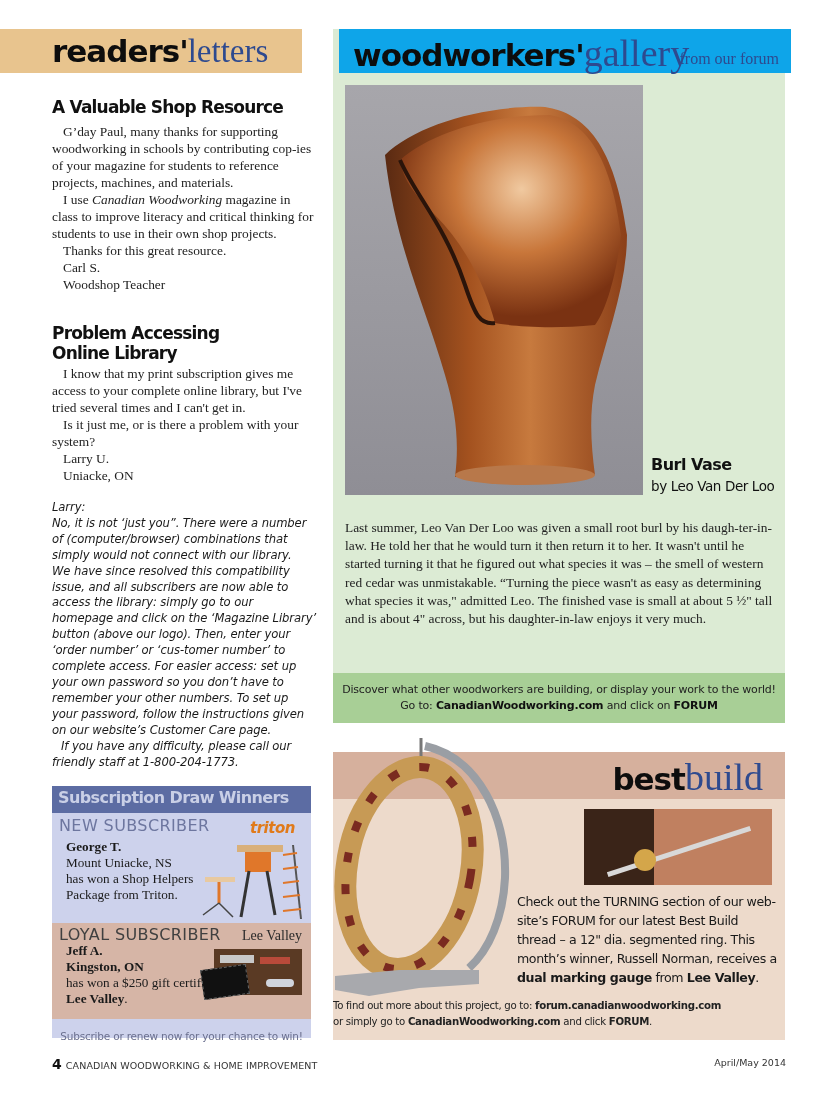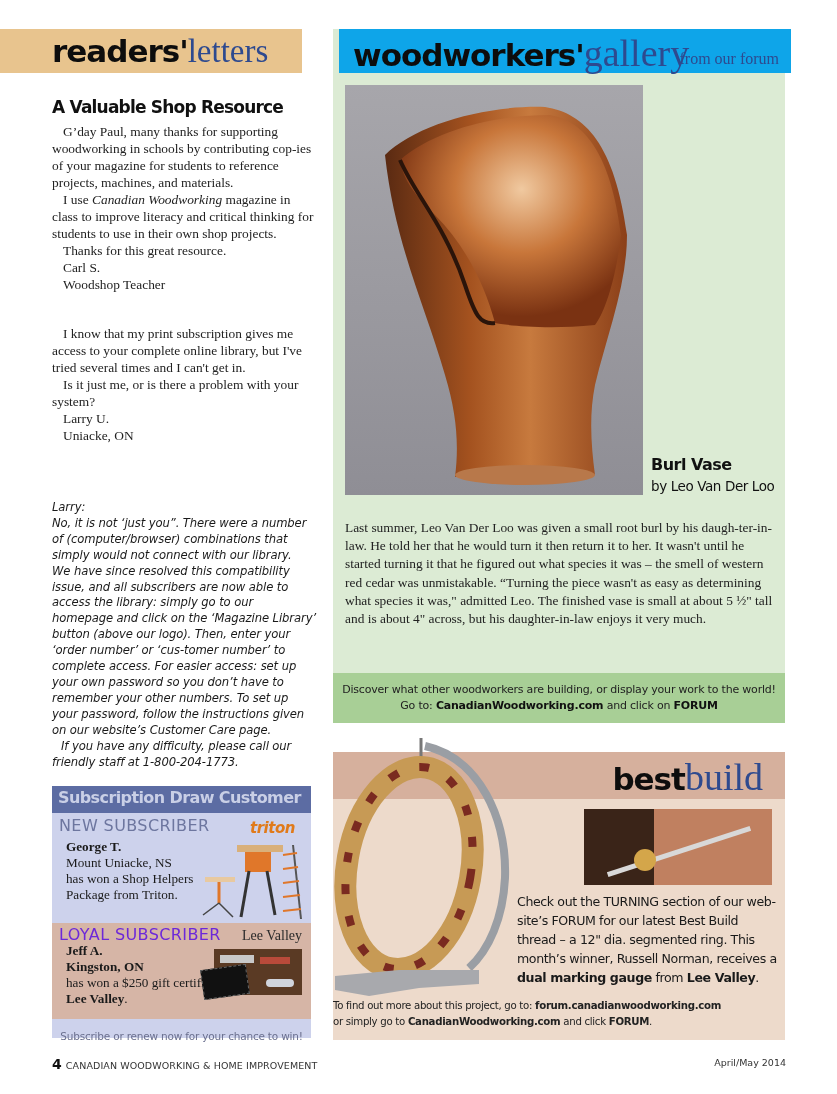--- a/index.html
+++ b/index.html
@@ -37,21 +37,21 @@
   .reply { font-family: "DejaVu Sans", sans-serif; font-style: italic; font-size: 11.6px; line-height: 15.9px; color: #1a1a1a; letter-spacing: -0.1px; }
 
   
   .sub-box { left: 52px; top: 786px; width: 259px; height: 252px; }
   .sub-hdr { position: absolute; left: 0; top: 0; width: 259px; height: 27px; background: #5c6ca3; color: #c9cfe6; font-family: "DejaVu Sans", sans-serif; font-weight: bold; font-size: 16px; padding: 2px 0 0 6px; letter-spacing: -0.6px; }
   .sub-new { position: absolute; left: 0; top: 27px; width: 259px; height: 110px; background: #cdd2ec; }
   .sub-loyal { position: absolute; left: 0; top: 137px; width: 259px; height: 96px; background: #d6b5a6; }
   .sub-foot { position: absolute; left: 0; top: 233px; width: 259px; height: 19px; background: #cdd2ec; font-family: "DejaVu Sans", sans-serif; font-size: 10.5px; color: #6a6f8e; text-align: center; padding-top: 11px; letter-spacing: -0.2px; }
   .sub-label { position: absolute; left: 7px; font-family: "DejaVu Sans", sans-serif; font-size: 16px; letter-spacing: 0.4px; }
   .sub-new .sub-label { top: 3px; color: #6d769f; }
-  .sub-loyal .sub-label { top: 2px; color: #6d28d9; }
+  .sub-loyal .sub-label { top: 2px; color: #404040; }
   .sub-text { position: absolute; left: 14px; font-size: 13.2px; line-height: 16px; color: #1a1a1a; }
   .sub-new .sub-text { top: 26px; }
   .sub-loyal .sub-text { top: 20px; }
 
   
   .best-box { left: 333px; top: 752px; width: 452px; height: 288px; background: #eddacb; }
   .best-hdr { position: absolute; left: 0; top: 0; width: 452px; height: 47px; background: #d6b09d; }
   .best-hdr .hdr-title { right: 22px; top: 6px; font-size: 38px; }
   .best-hdr .hdr-bold { font-size: 31px; }
   .best-text { position: absolute; left: 184px; top: 140px; width: 262px; font-family: "DejaVu Sans", sans-serif; font-size: 12.6px; line-height: 19px; color: #1a1a1a; letter-spacing: -0.4px; }
@@ -77,37 +77,41 @@
   <div class="letter-p" style="margin-top:6px;">
     <p class="indent">G’day Paul, many thanks for supporting woodworking in schools by contributing cop-ies of your magazine for students to reference projects, machines, and materials.</p>
     <p class="indent"><span>I use</span> <i>Canadian Woodworking</i> <span>magazine in class to improve literacy and critical thinking for students to use in their own shop projects.</span></p>
     <p class="pad">Thanks for this great resource.</p>
     <p class="pad">Carl S.</p>
     <p class="pad">Woodshop Teacher</p>
   </div>
 </div>
 
 <div class="abs" style="left:52px; top:323px; width:262px;">
+  <div class="letter-h">
+    <div>Problem Accessing</div>
+    <div>Online Library</div>
+  </div>
   <div class="letter-p" style="margin-top:2px;">
     <p class="indent">I know that my print subscription gives me access to your complete online library, but I've tried several times and I can't get in.</p>
     <p class="indent">Is it just me, or is there a problem with your system?</p>
     <p class="pad">Larry U.</p>
     <p class="pad">Uniacke, ON</p>
   </div>
 </div>
 
 <div class="abs reply" style="left:52px; top:500px; width:264px;">
   <p>Larry:</p>
   <p>No, it is not ‘just you”. There were a number of (computer/browser) combinations that simply would not connect with our library.</p>
   <p>We have since resolved this compatibility issue, and all subscribers are now able to access the library: simply go to our homepage and click on the ‘Magazine Library’ button (above our logo). Then, enter your ‘order number’ or ‘cus-tomer number’ to complete access. For easier access: set up your own password so you don’t have to remember your other numbers. To set up your password, follow the instructions given on our website’s Customer Care page.</p>
   <p class="indent" style="text-indent:9px;">If you have any difficulty, please call our friendly staff at 1-800-204-1773.</p>
 </div>
 
 <div class="abs sub-box">
-  <div class="sub-hdr">Subscription Draw Customer</div>
+  <div class="sub-hdr">Subscription Draw Winners</div>
   <div class="sub-new">
     <div class="sub-label">NEW SUBSCRIBER</div>
     <div class="abs" style="left:198px; top:6px; font-family:'DejaVu Sans',sans-serif; font-weight:bold; font-style:italic; font-size:15px; color:#e07a1a; letter-spacing:-0.5px;">triton</div>
     <div class="sub-text">
       <div style="font-weight:bold;">George T.</div>
       <div style="font-weight:normal;">Mount Uniacke, NS</div>
       <div style="width:128px;">has won a Shop Helpers Package from Triton.</div>
     </div>
     <svg class="abs" style="left:145px; top:28px;" width="110" height="82" viewBox="0 0 110 82">
       <rect x="40" y="4" width="46" height="7" fill="#d9b07a"></rect>

